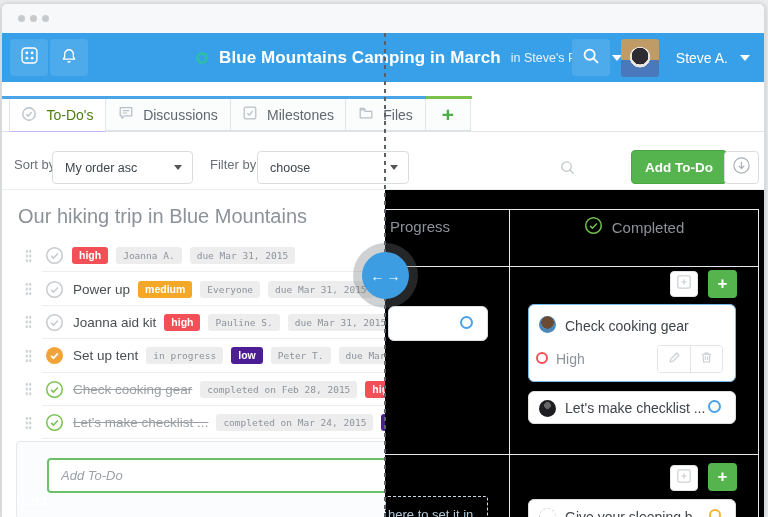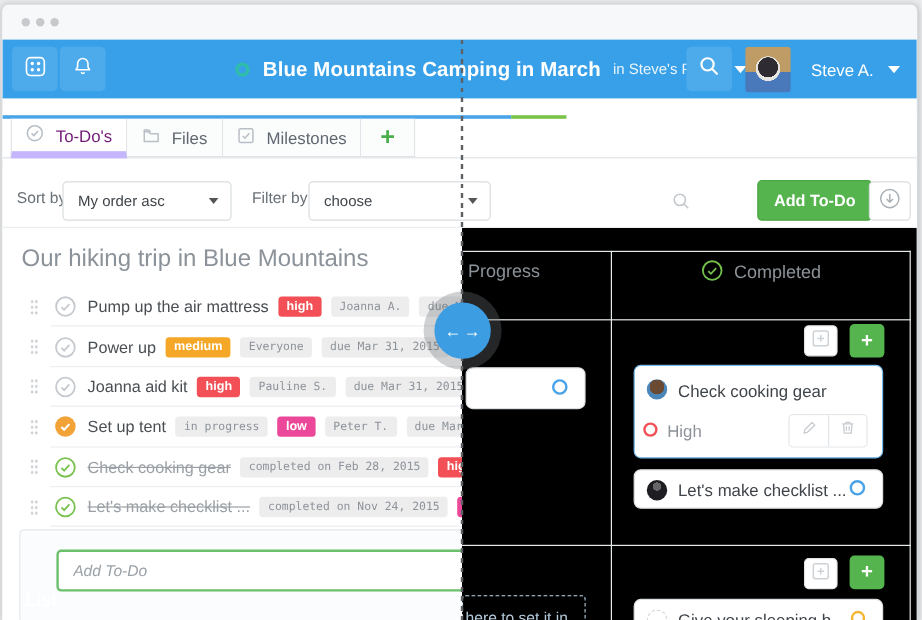--- a/index.html
+++ b/index.html
@@ -31,21 +31,21 @@
   
   .tabstrip{position:absolute;left:0;top:92px;right:0;height:36px;background:#fff;}
   .tabline-blue{position:absolute;left:0;top:0;width:424px;height:3px;background:#4aa5e8;}
   .tabline-green{position:absolute;left:424px;top:0;width:46px;height:3px;background:#7bc24a;}
   .strip-bottom{position:absolute;left:0;bottom:0;right:0;height:1px;background:#dfe3e6;z-index:1;}
   .tabs{position:absolute;left:7px;top:3px;display:flex;z-index:2;}
   .tab{height:32px;display:flex;align-items:center;justify-content:center;gap:9px;
     background:#fbfcfc;border-right:1px solid #e2e5e8;border-bottom:1px solid #dfe3e6;
     color:#5f6770;font-size:14px;cursor:pointer;}
   .tab:first-child{border-left:1px solid #e2e5e8;}
-  .tab.active{background:#fff;border-bottom:6px solid #c4b5fd;height:33px;color:#701a75;}
+  .tab.active{background:#fff;border-bottom:1px solid #c4b5fd;height:33px;color:#4d7c0f;}
   .tab.plus{color:#4cae4c;font-size:21px;font-weight:bold;}
   
   .filterbar{position:absolute;left:0;top:137px;right:0;height:49px;border-bottom:1px solid #eceff1;background:#fff;}
   .flabel{position:absolute;top:16px;font-size:13px;color:#687077;}
   .fselect{position:absolute;top:10px;height:33px;border:1px solid #d9dde0;border-radius:4px;background:#fff;
     font-size:12.5px;color:#3f454a;display:flex;align-items:center;padding:0 12px;cursor:pointer;}
   .fselect .scaret{position:absolute;right:10px;width:0;height:0;border-left:4px solid transparent;
     border-right:4px solid transparent;border-top:5px solid #555;}
   .ftext{position:absolute;top:10px;height:33px;border:1px solid #d9dde0;border-radius:4px;
     font-style:italic;font-size:13px;color:#555;padding:0 30px 0 12px;outline:none;font-family:"Liberation Sans",sans-serif;}
@@ -61,21 +61,21 @@
   .rows{position:absolute;left:0;top:49px;width:383px;}
   .trow{position:relative;height:33.4px;display:flex;align-items:center;cursor:pointer;}
   .trow .sep{position:absolute;left:40px;right:0;bottom:0;height:1px;background:#eceef0;}
   .dragdots{width:7px;height:14px;margin-left:23px;flex:0 0 auto;
     background-image:radial-gradient(circle,#ccd0d4 1.1px,transparent 1.4px);background-size:3.5px 4.7px;}
   .chk{width:19px;height:19px;margin-left:13px;flex:0 0 auto;display:flex;}
   .ttl{margin-left:9px;font-size:13.5px;color:#494e53;white-space:nowrap;}
   .trow.done .ttl{color:#9aa0a5;text-decoration:line-through;}
   .badge{margin-left:8px;height:17px;line-height:17px;padding:0 7px;border-radius:3px;
     font-size:10.5px;font-weight:bold;color:#fff;white-space:nowrap;flex:0 0 auto;}
-  .b-red{background:#f25056;} .b-orange{background:#f5a728;} .b-blue{background:#ec4899;}
+  .b-red{background:#f25056;} .b-orange{background:#f5a728;} .b-blue{background:#4c1d95;}
   .b-gray{background:#ededee;color:#8d939a;font-weight:normal;
     font-family:"DejaVu Sans Mono",monospace;font-size:9.5px;}
   .addpanel{position:absolute;left:14px;top:251px;width:380px;height:78px;background:#fbfcfd;
     border:1px solid #e5e9eb;border-radius:4px;}
   .addinput{position:absolute;left:30px;top:16px;width:345px;height:35px;background:#fff;
     border:2px solid #6cbf6b;border-radius:4px;font-style:italic;font-size:13px;color:#555;
     padding:0 12px;outline:none;font-family:"Liberation Sans",sans-serif;}
   .addinput::placeholder{color:#9aa1a7;}
   .watermark{position:absolute;left:4px;top:50px;color:#fff;font-weight:bold;font-size:15px;}
   
@@ -175,37 +175,46 @@
     <div class="tabs">
       <div class="tab active" style="width:97px">
         <span>
           <svg width="16" height="16" viewBox="0 0 18 18">
               <circle cx="9" cy="9" r="7" fill="none" stroke="#b9bfc6" stroke-width="1.5"></circle>
               <path d="M6 9.2l2.1 2.1 3.9-4.4" fill="none" stroke="#b9bfc6" stroke-width="1.5"></path>
             </svg>
         </span>
         <span>To-Do's</span>
       </div>
+      <div class="tab" style="width:125px">
+        <span>
+          <svg width="16" height="16" viewBox="0 0 18 18">
+              <path d="M2.5 3h13v9.2H7.5l-3 2.8v-2.8h-2z" fill="none" stroke="#b9bfc6" stroke-width="1.4" stroke-linejoin="round"></path>
+              <path d="M5.3 6.4h7.4M5.3 9h5" stroke="#b9bfc6" stroke-width="1.3"></path>
+            </svg>
+        </span>
+        <span>Discussions</span>
+      </div>
+      <div class="tab" style="width:115px">
+        <span>
+          <svg width="16" height="16" viewBox="0 0 18 18">
+              <rect x="2.5" y="2.5" width="13" height="13" rx="1.5" fill="none" stroke="#b9bfc6" stroke-width="1.4"></rect>
+              <path d="M6 9.3l2.1 2.1 3.9-4.5" fill="none" stroke="#b9bfc6" stroke-width="1.4"></path>
+            </svg>
+        </span>
+        <span>Milestones</span>
+      </div>
       <div class="tab" style="width:80px">
         <span>
           <svg width="16" height="16" viewBox="0 0 18 18">
               <path d="M2.5 5.5v9h13V7.3h-7l-2-1.8h-4z" fill="none" stroke="#b9bfc6" stroke-width="1.4" stroke-linejoin="round"></path>
               <path d="M2.5 5.5V3.7h4l2 1.8" fill="none" stroke="#b9bfc6" stroke-width="1.4" stroke-linejoin="round"></path>
             </svg>
         </span>
         <span>Files</span>
-      </div>
-      <div class="tab" style="width:115px">
-        <span>
-          <svg width="16" height="16" viewBox="0 0 18 18">
-              <rect x="2.5" y="2.5" width="13" height="13" rx="1.5" fill="none" stroke="#b9bfc6" stroke-width="1.4"></rect>
-              <path d="M6 9.3l2.1 2.1 3.9-4.5" fill="none" stroke="#b9bfc6" stroke-width="1.4"></path>
-            </svg>
-        </span>
-        <span>Milestones</span>
       </div>
       <div class="tab plus" style="width:45px">
         <span>+</span>
       </div>
     </div>
   </div>
 
   <div class="filterbar">
     <span class="flabel" style="left:12px">Sort by</span>
     <div class="fselect" style="left:50px;width:141px">
@@ -238,21 +247,20 @@
     <div class="listtitle">Our hiking trip in Blue Mountains</div>
     <div class="rows">
         <div class="trow">
           <span class="dragdots"></span>
           <span class="chk">
             <svg width="19" height="19" viewBox="0 0 20 20">
               <circle cx="10" cy="10" r="8.2" fill="#fff" stroke="#c6cace" stroke-width="1.6"></circle>
               <path d="M6.5 10.4l2.4 2.4 4.6-5" fill="none" stroke="#c6cace" stroke-width="1.6"></path>
             </svg>
           </span>
-          <span class="ttl">Pump up the air mattress</span>
           <span class="badge b-red">high</span>
           <span class="badge b-gray">Joanna A.</span>
           <span class="badge b-gray">due Mar 31, 2015</span>
           <i class="sep"></i>
         </div>
         <div class="trow">
           <span class="dragdots"></span>
           <span class="chk">
             <svg width="19" height="19" viewBox="0 0 20 20">
               <circle cx="10" cy="10" r="8.2" fill="#fff" stroke="#c6cace" stroke-width="1.6"></circle>
@@ -309,21 +317,21 @@
         </div>
         <div class="trow done">
           <span class="dragdots"></span>
           <span class="chk">
             <svg width="19" height="19" viewBox="0 0 20 20">
               <circle cx="10" cy="10" r="8.2" fill="#fff" stroke="#79c24f" stroke-width="1.6"></circle>
               <path d="M6.5 10.4l2.4 2.4 4.6-5" fill="none" stroke="#79c24f" stroke-width="1.6"></path>
             </svg>
           </span>
           <span class="ttl">Let's make checklist ...</span>
-          <span class="badge b-gray">completed on Nov 24, 2015</span>
+          <span class="badge b-gray">completed on Mar 24, 2015</span>
           <span class="badge b-blue">low</span>
           <i class="sep"></i>
         </div>
       </div>
     <div class="addpanel">
       <input class="addinput" placeholder="Add To-Do" style="">
       <span class="watermark">List</span>
     </div>
   </div>
 

